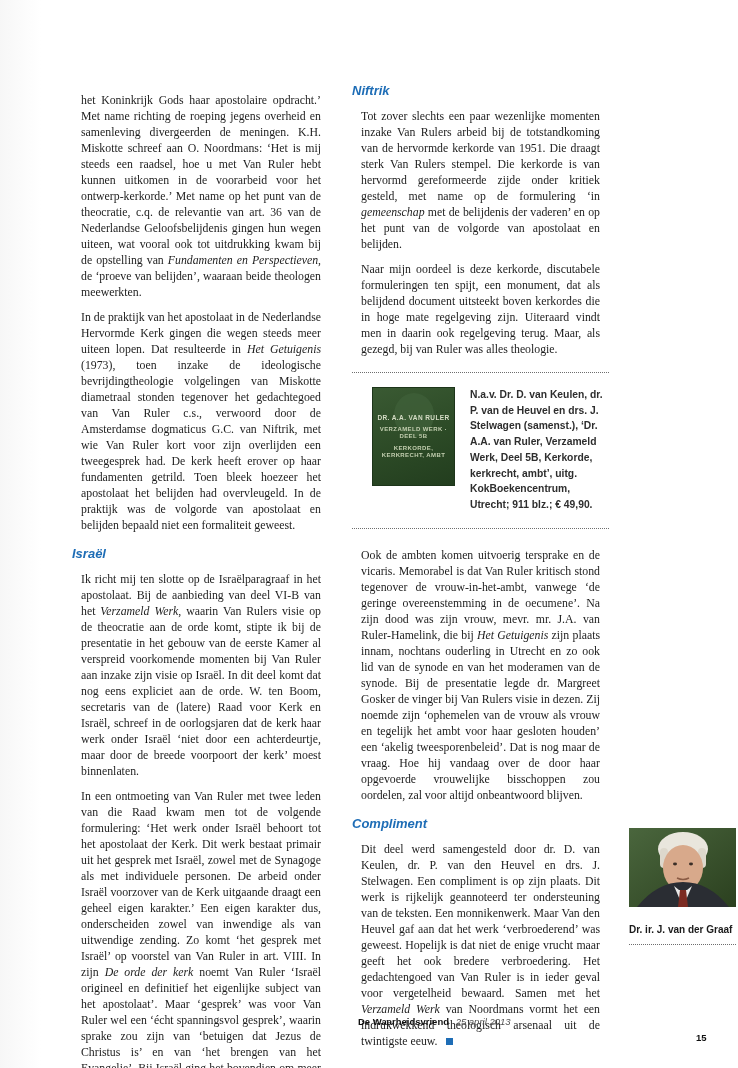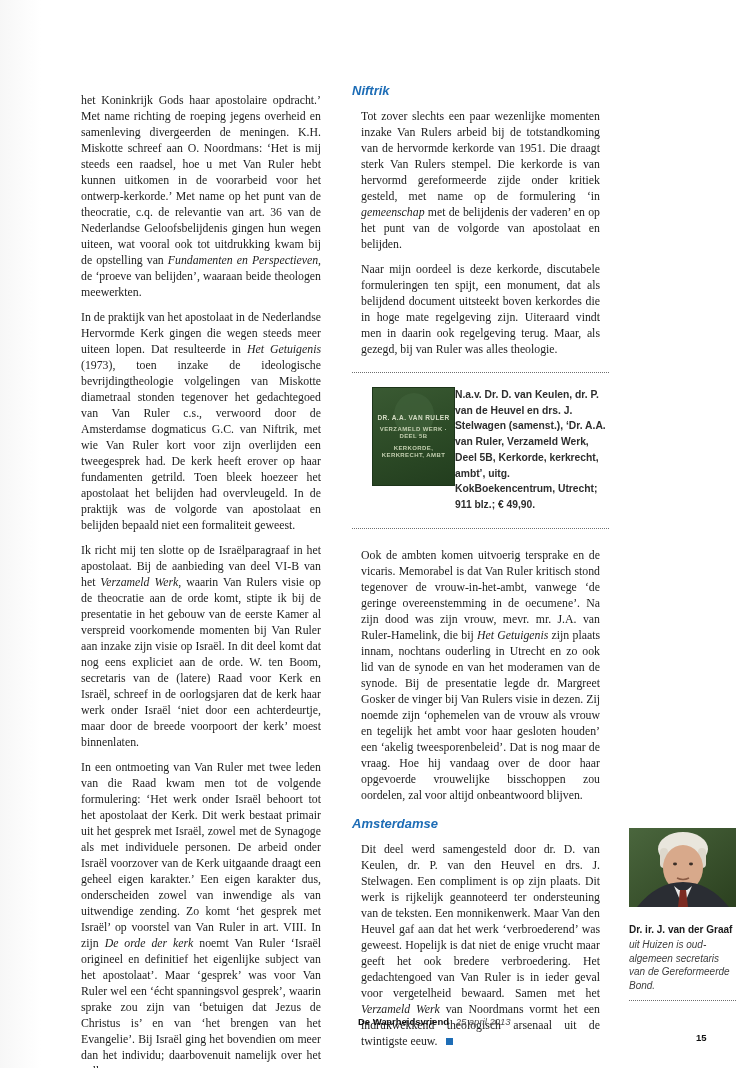--- a/index.html
+++ b/index.html
@@ -24,21 +24,21 @@
   .body-text em{font-style:italic;}
   .section-heading{
     font-family:"Liberation Sans",sans-serif;font-style:italic;font-weight:700;
     font-size:13px;line-height:16px;color:var(--heading-blue);
     margin:13px 0 4px 0;
   }
   .section-heading.first{margin-top:0;}
   .dotted-rule{
     border-top:1.6px dotted #6e6e6e;height:0;margin:15px 0 14px 0;
   }
-  .book-box{display:flex;margin:13px 0 9px 20px;}
+  .book-box{display:flex;gap:15px;margin:13px 0 9px 20px;}
   .book-cover{
     width:83px;height:99px;flex:0 0 auto;
     background:linear-gradient(160deg,#3a5a33 0%,#2c4a26 55%,#223d1e 100%);
     display:flex;flex-direction:column;align-items:center;justify-content:center;
     gap:5px;position:relative;box-shadow:0 0 0 1px #1d351a inset;
   }
   .book-cover .cover-face{
     position:absolute;top:6px;left:50%;transform:translateX(-50%);
     width:40px;height:44px;border-radius:50%;background:#3f5f38;opacity:.8;
   }
@@ -82,20 +82,21 @@
 </style>
 </head>
 <body>
 
 <div>
   <div class="edge-shade"></div>
 
   <div class="col col-left">
     <p class="body-text">het Koninkrijk Gods haar apostolaire opdracht.’ Met name richting de roeping jegens overheid en samenleving divergeerden de meningen. K.H. Miskotte schreef aan O. Noordmans: ‘Het is mij steeds een raadsel, hoe u met Van Ruler hebt kunnen uitkomen in de voorarbeid voor het ontwerp-kerkorde.’ Met name op het punt van de theocratie, c.q. de relevantie van art. 36 van de Nederlandse Geloofsbelijdenis gingen hun wegen uiteen, wat vooral ook tot uitdrukking kwam bij de opstelling van <em>Fundamenten en Perspectieven</em>, de ‘proeve van belijden’, waaraan beide theologen meewerkten.</p>
     <p class="body-text">In de praktijk van het apostolaat in de Nederlandse Hervormde Kerk gingen die wegen steeds meer uiteen lopen. Dat resulteerde in <em>Het Getuigenis</em> (1973), toen inzake de ideologische bevrijdingtheologie volgelingen van Miskotte diametraal stonden tegenover het gedachtegoed van Van Ruler c.s., verwoord door de Amsterdamse dogmaticus G.C. van Niftrik, met wie Van Ruler kort voor zijn overlijden een tweegesprek had. De kerk heeft erover op haar fundamenten getrild. Toen bleek hoezeer het apostolaat het belijden had overvleugeld. In de praktijk was de volgorde van apostolaat en belijden bepaald niet een formaliteit geweest.</p>
+    <h3 class="section-heading">Israël</h3>
     <p class="body-text">Ik richt mij ten slotte op de Israëlparagraaf in het apostolaat. Bij de aanbieding van deel VI-B van het <em>Verzameld Werk</em>, waarin Van Rulers visie op de theocratie aan de orde komt, stipte ik bij de presentatie in het gebouw van de eerste Kamer al verspreid voorkomende momenten bij Van Ruler aan inzake zijn visie op Israël. In dit deel komt dat nog eens expliciet aan de orde. W. ten Boom, secretaris van de (latere) Raad voor Kerk en Israël, schreef in de oorlogsjaren dat de kerk haar werk onder Israël ‘niet door een achterdeurtje, maar door de breede voorpoort der kerk’ moest binnenlaten.</p>
     <p class="body-text">In een ontmoeting van Van Ruler met twee leden van die Raad kwam men tot de volgende formulering: ‘Het werk onder Israël behoort tot het apostolaat der Kerk. Dit werk bestaat primair uit het gesprek met Israël, zowel met de Synagoge als met individuele personen. De arbeid onder Israël voorzover van de Kerk uitgaande draagt een geheel eigen karakter.’ Een eigen karakter dus, onderscheiden zowel van inwendige als van uitwendige zending. Zo komt ‘het gesprek met Israël’ op voorstel van Van Ruler in art. VIII. In zijn <em>De orde der kerk</em> noemt Van Ruler ‘Israël origineel en definitief het eigenlijke subject van het apostolaat’. Maar ‘gesprek’ was voor Van Ruler wel een ‘écht spanningsvol gesprek’, waarin sprake zou zijn van ‘betuigen dat Jezus de Christus is’ en van ‘het brengen van het Evangelie’. Bij Israël ging het bovendien om meer dan het individu; daarbovenuit namelijk over het volk.</p>
   </div>
 
   <div class="col col-right">
     <h3 class="section-heading first">Niftrik</h3>
     <p class="body-text">Tot zover slechts een paar wezenlijke momenten inzake Van Rulers arbeid bij de totstandkoming van de hervormde kerkorde van 1951. Die draagt sterk Van Rulers stempel. Die kerkorde is van hervormd gereformeerde zijde onder kritiek gesteld, met name op de formulering ‘in <em>gemeenschap</em> met de belijdenis der vaderen’ en op het punt van de volgorde van apostolaat en belijden.</p>
     <p class="body-text">Naar mijn oordeel is deze kerkorde, discutabele formuleringen ten spijt, een monument, dat als belijdend document uitsteekt boven kerkordes die in hoge mate regelgeving zijn. Uiteraard vindt men in daarin ook regelgeving terug. Maar, als gezegd, bij van Ruler was alles theologie.</p>
 
     <div class="dotted-rule"></div>
@@ -107,21 +108,21 @@
         <div class="cover-line">VERZAMELD WERK · DEEL 5B</div>
         <div class="cover-line">KERKORDE, KERKRECHT, AMBT</div>
       </div>
       <div class="book-caption">N.a.v. Dr. D. van Keulen, dr. P. van de Heuvel en drs. J. Stelwagen (samenst.), ‘Dr. A.A. van Ruler, Verzameld Werk, Deel 5B, Kerkorde, kerkrecht, ambt’, uitg. KokBoekencentrum, Utrecht; 911 blz.; € 49,90.</div>
     </div>
 
     <div class="dotted-rule"></div>
 
     <p class="body-text" style="margin-top:18px;">Ook de ambten komen uitvoerig tersprake en de vicaris. Memorabel is dat Van Ruler kritisch stond tegenover de vrouw-in-het-ambt, vanwege ‘de geringe overeenstemming in de oecumene’. Na zijn dood was zijn vrouw, mevr. mr. J.A. van Ruler-Hamelink, die bij <em>Het Getuigenis</em> zijn plaats innam, nochtans ouderling in Utrecht en zo ook lid van de synode en van het moderamen van de synode. Bij de presentatie legde dr. Margreet Gosker de vinger bij Van Rulers visie in dezen. Zij noemde zijn ‘ophemelen van de vrouw als vrouw en tegelijk het ambt voor haar gesloten houden’ een ‘akelig tweesporenbeleid’. Dat is nog maar de vraag. Hoe hij vandaag over de door haar opgevoerde vrouwelijke bisschoppen zou oordelen, zal voor altijd onbeantwoord blijven.</p>
 
-    <h3 class="section-heading">Amsterdamse</h3>
+    <h3 class="section-heading">Compliment</h3>
     <p class="body-text">
       <span>Dit deel werd samengesteld door dr. D. van Keulen, dr. P. van den Heuvel en drs. J. Stelwagen. Een compliment is op zijn plaats. Dit werk is rijkelijk geannoteerd ter ondersteuning van de teksten. Een monnikenwerk. Maar Van den Heuvel gaf aan dat het werk ‘verbroederend’ was geweest. Hopelijk is dat niet de enige vrucht maar geeft het ook bredere verbroedering. Het gedachtengoed van Van Ruler is in ieder geval voor vergetelheid bewaard. Samen met het <em>Verzameld Werk</em> van Noordmans vormt het een indrukwekkend theologisch arsenaal uit de twintigste eeuw.</span>
       <span class="end-square"></span>
     </p>
   </div>
 
   <aside class="author-box">
     <svg class="author-photo" viewBox="0 0 107 79" xmlns="http://www.w3.org/2000/svg" aria-hidden="true">
       <defs>
         <linearGradient id="pbg" x1="0" y1="0" x2="1" y2="1">
@@ -136,21 +137,20 @@
       <ellipse cx="54" cy="40" rx="20" ry="23" fill="#d8a98b"></ellipse>
       <ellipse cx="46" cy="36" rx="2" ry="1.4" fill="#3a2e26"></ellipse>
       <ellipse cx="62" cy="36" rx="2" ry="1.4" fill="#3a2e26"></ellipse>
       <path d="M48 50 Q54 53 60 50" stroke="#8a5b44" stroke-width="1.4" fill="none"></path>
       <rect x="47" y="56" width="14" height="10" fill="#c99579"></rect>
       <path d="M8 79 Q28 54 54 54 Q80 54 100 79 Z" fill="#2a2d33"></path>
       <polygon points="45,58 54,79 63,58 58,62 50,62" fill="#e9e9e9"></polygon>
       <polygon points="51,62 57,62 59,79 49,79" fill="#7c2b22"></polygon>
     </svg>
     <div class="author-name">Dr. ir. J. van der Graaf</div>
-    <div class="author-bio">uit Huizen is oud-algemeen secretaris van de Gereformeerde Bond.</div>
     <div class="dotted-rule"></div>
   </aside>
 
   <div class="footer">
     <div class="footer-credit">
       <span class="footer-magazine">De Waarheidsvriend</span>
       <span class="footer-date">25 april 2013</span>
     </div>
     <div class="page-number">15</div>
   </div>

